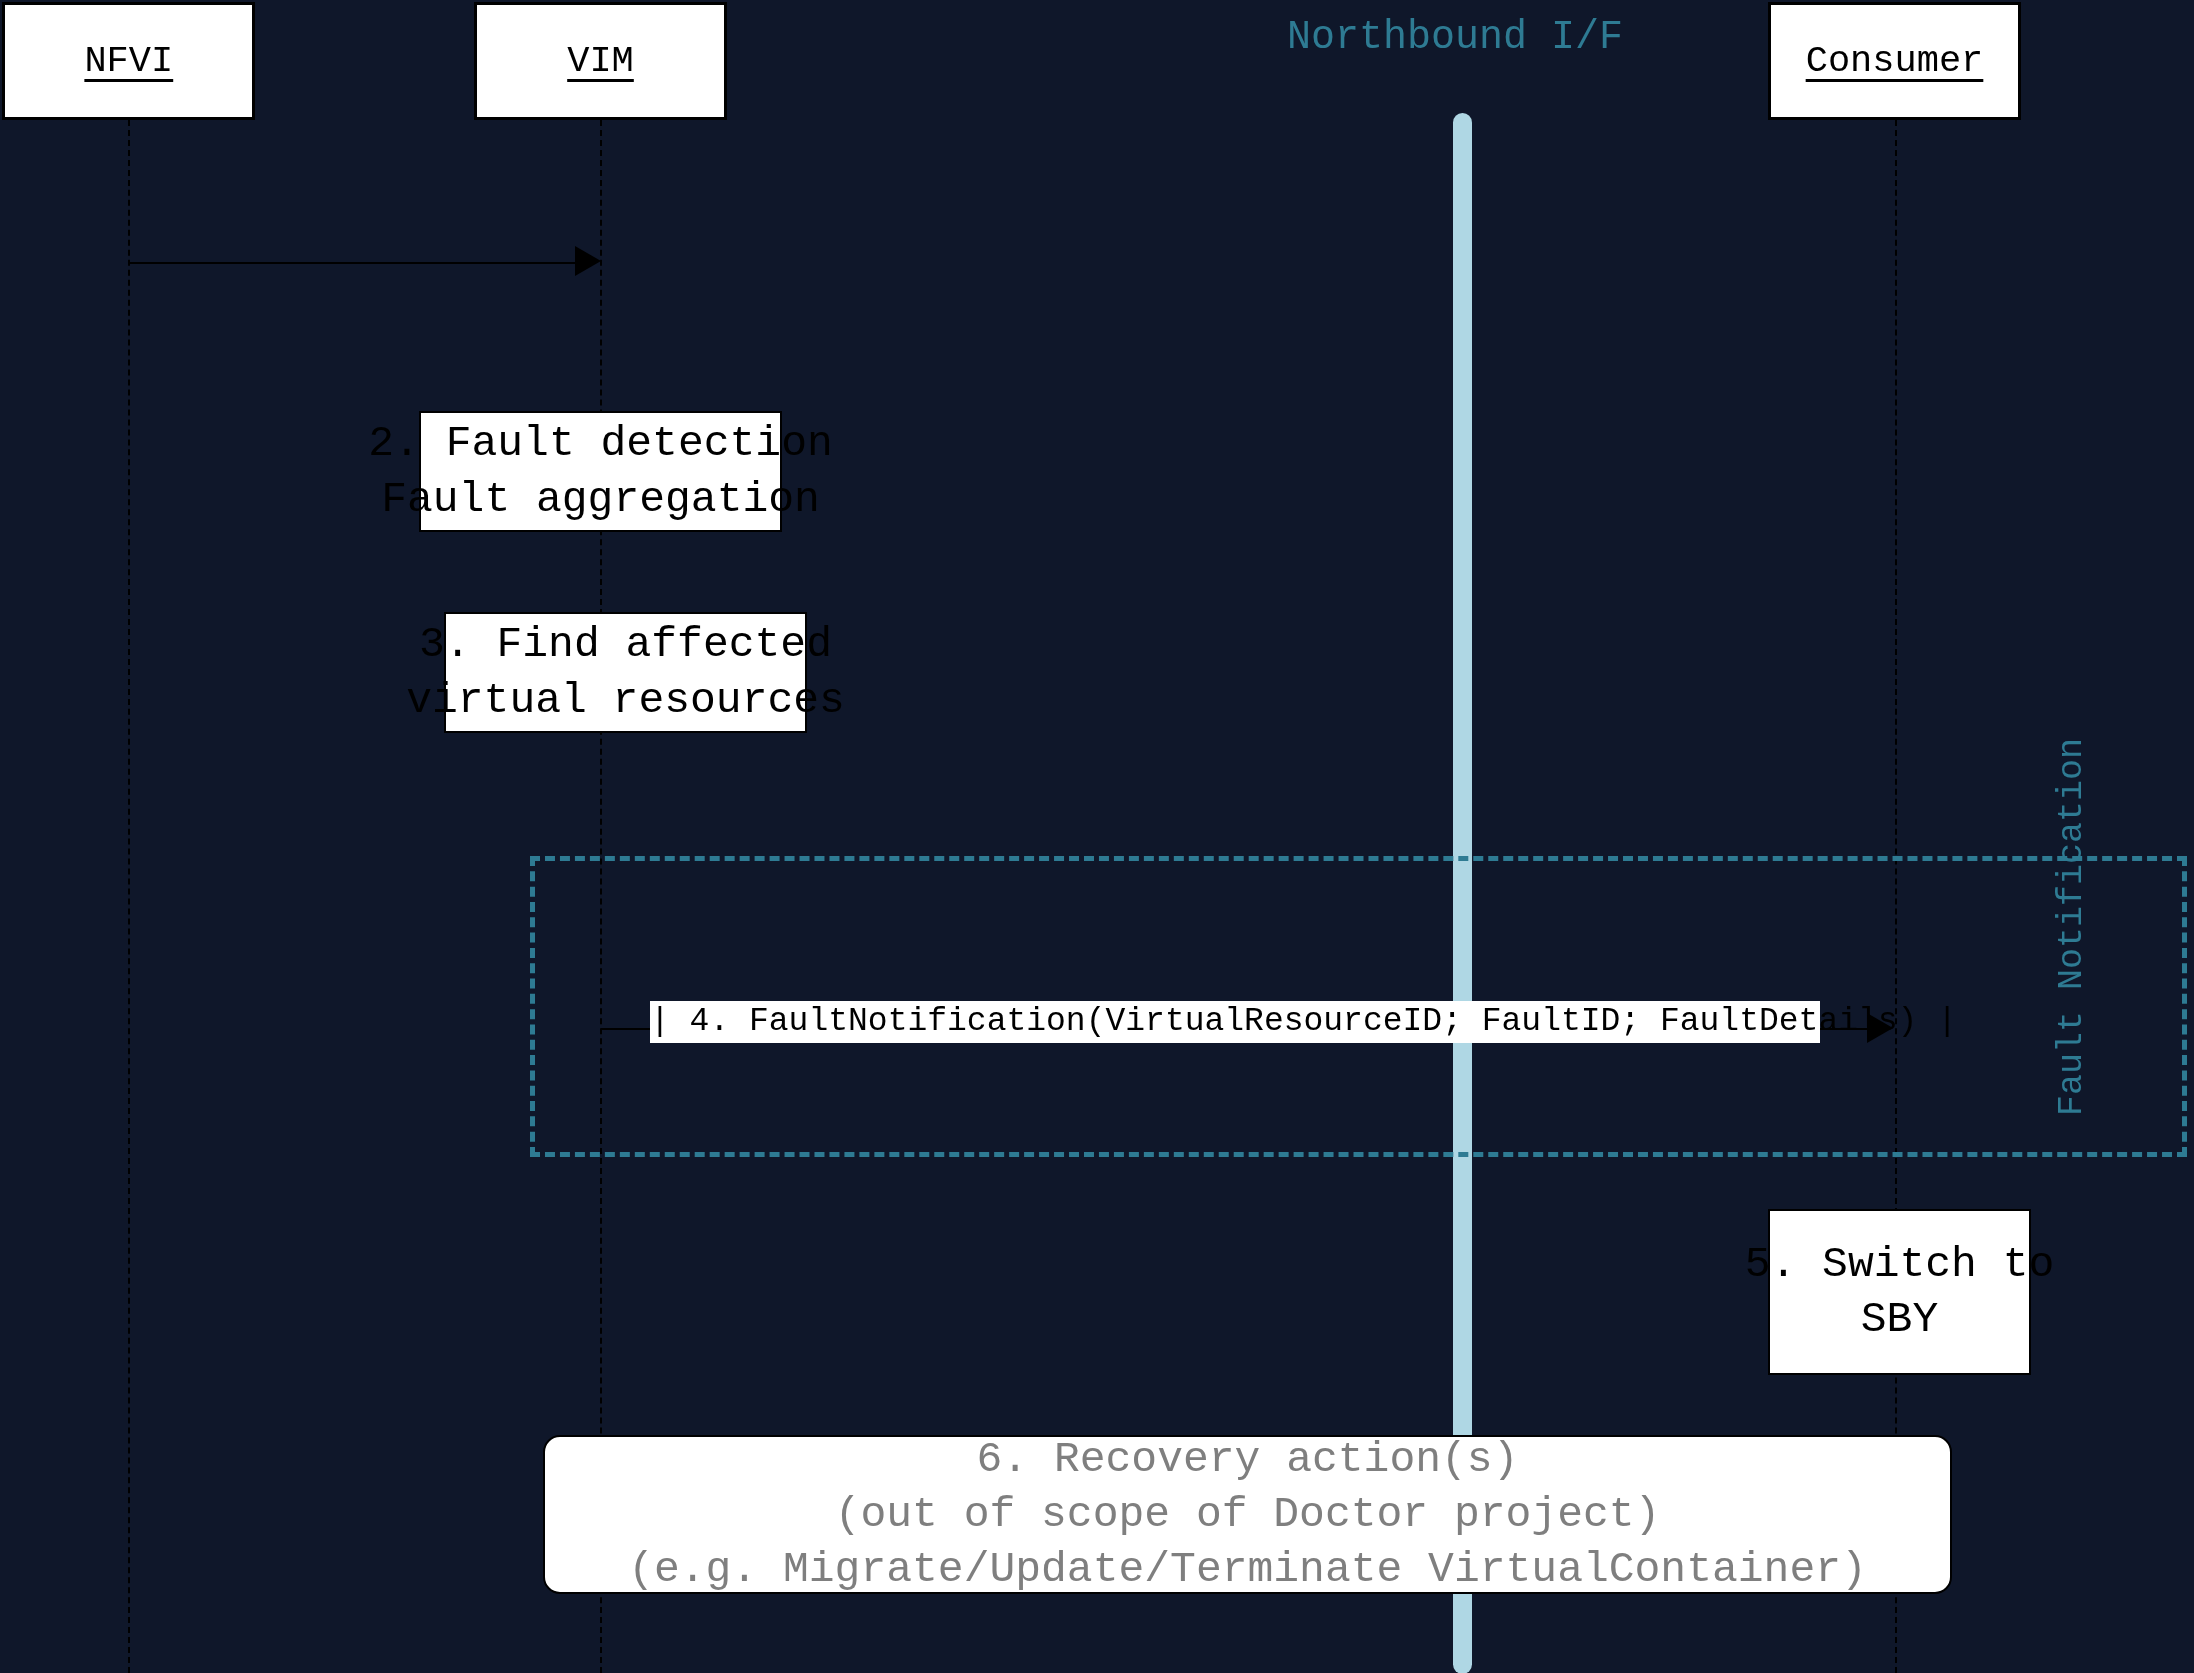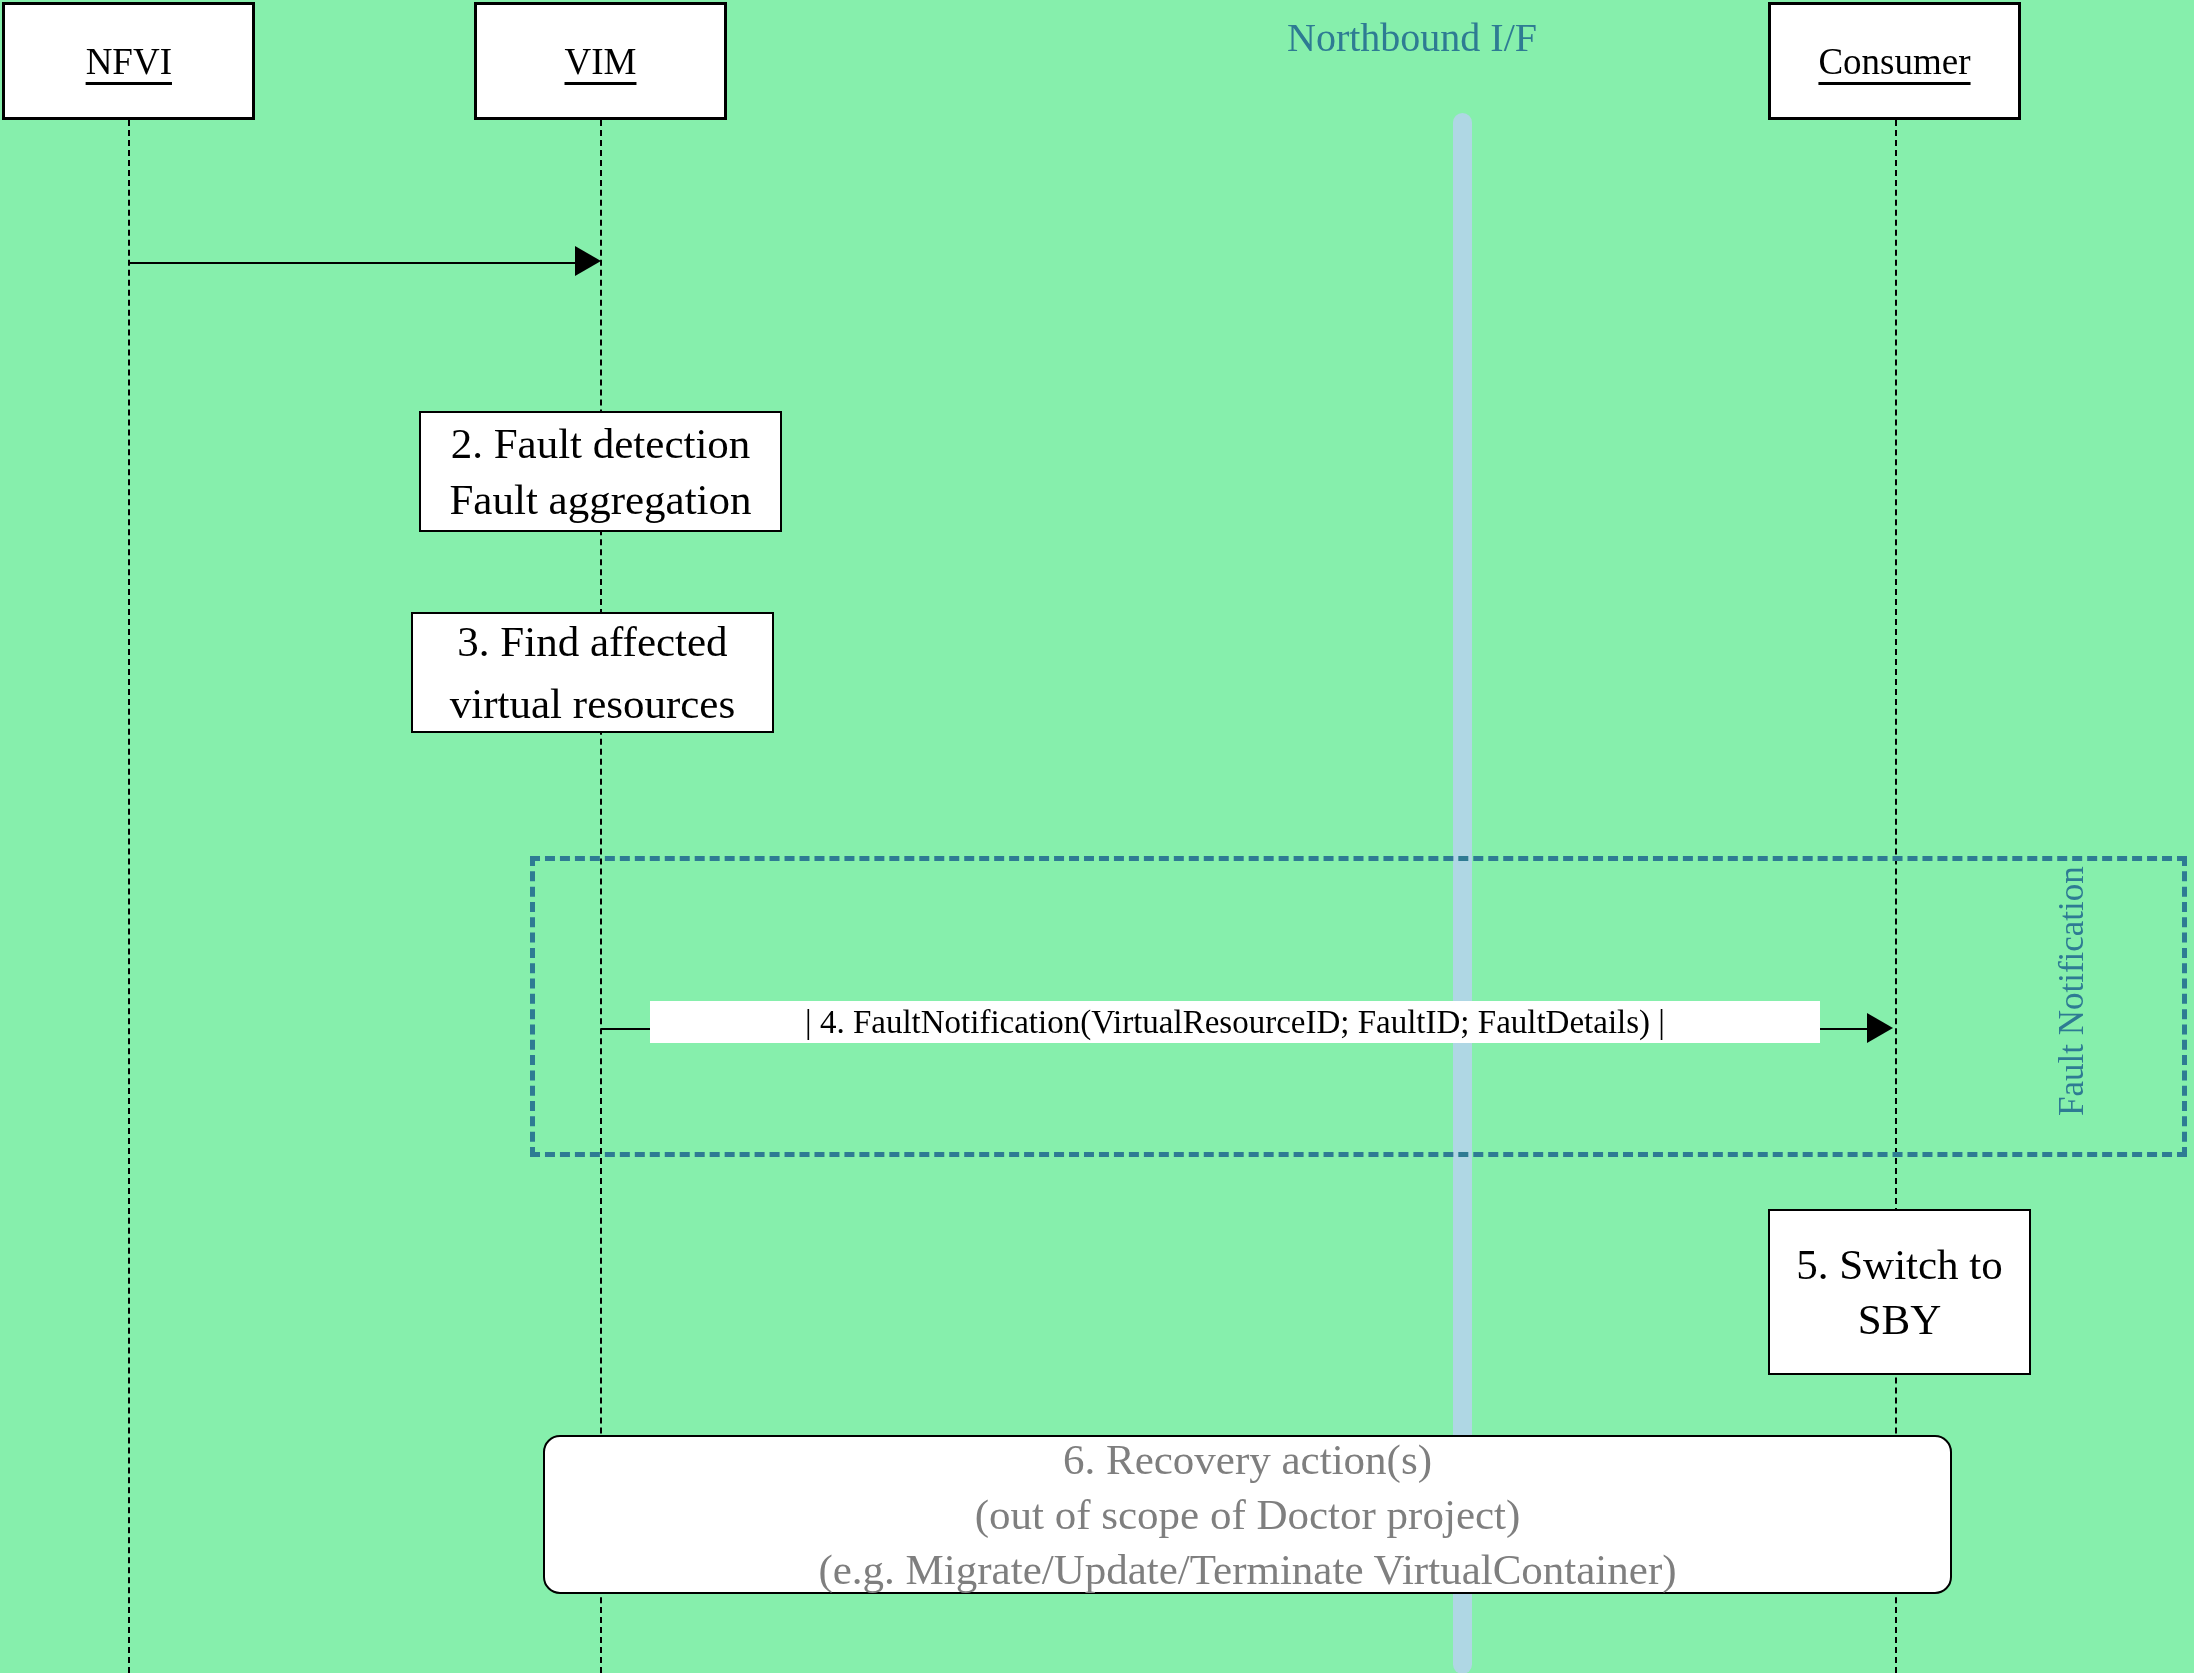--- a/index.html
+++ b/index.html
@@ -4,22 +4,22 @@
 <style>
   html, body {
     margin: 0;
     padding: 0;
     background: #ffffff;
   }
   #root {
     position: relative;
     width: 2194px;
     height: 1674px;
-    background: #86efac;
-    font-family: Liberation Serif, serif;
+    background: #0f172a;
+    font-family: Liberation Mono, monospace;
     overflow: hidden;
   }
 
   
   .participant {
     position: absolute;
     box-sizing: border-box;
     border: 3.4px solid #000000;
     background: #ffffff;
     display: flex;
@@ -151,21 +151,21 @@
   <div class="msg-line" style="left:129px; top:262px; width:450px;"></div>
   <div class="msg-head" style="left:575px; top:246px;"></div>
   <div class="msg-label" style="left:191px; top:221px; width:360px;">
   </div>
 
   <div class="action-box" style="left:419px; top:411px; width:363px; height:121px;">
     <span class="line">2. Fault detection</span>
     <span class="line">Fault aggregation</span>
   </div>
 
-  <div class="action-box" style="left:411px; top:612px; width:363px; height:121px;justify-content:space-between;">
+  <div class="action-box" style="left:444px; top:612px; width:363px; height:121px;">
     <span class="line">3. Find affected</span>
     <span class="line">virtual resources</span>
   </div>
 
   <div class="fragment" style="left:530px; top:856px; width:1657px; height:301px;"></div>
   <div class="fragment-label" style="left:2051px; top:897px; height:219px;">Fault Notification</div>
 
   <div class="msg-line" style="left:601px; top:1028px; width:1266px;"></div>
   <div class="msg-head" style="left:1867px; top:1013px;"></div>
   <div class="msg-label" style="left:650px; top:1001px; width:1170px;">

